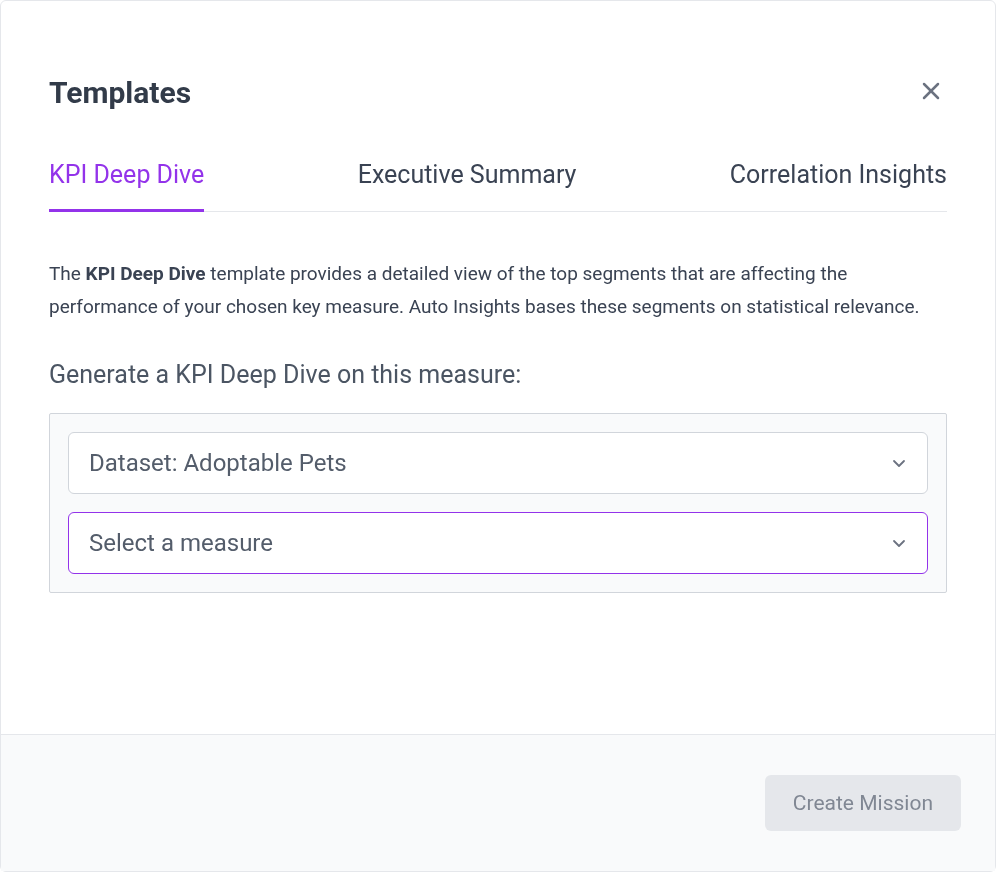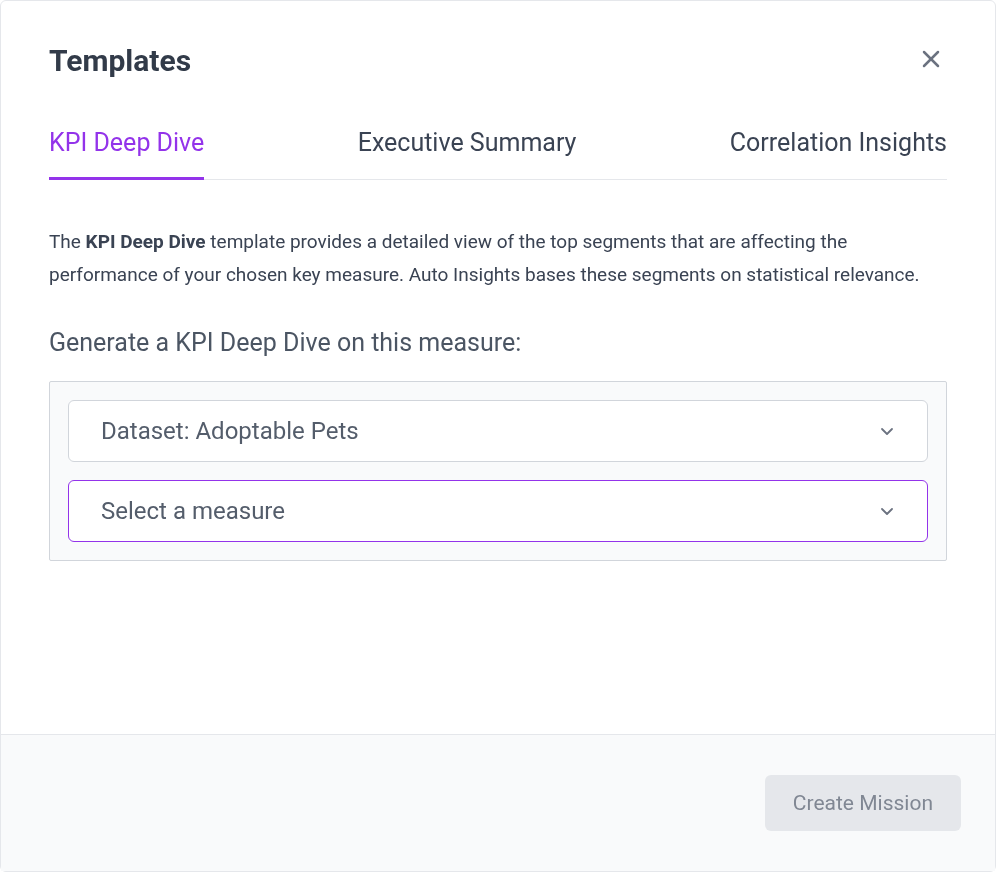--- a/index.html
+++ b/index.html
@@ -24,20 +24,21 @@
       display: flex;
       flex-direction: column;
       background: #fff;
     }
     
     .modal-header {
       padding: 42px 48px 0 48px;
       display: flex;
       justify-content: space-between;
       align-items: center;
+      margin-top: 32px;
     }
     
     .modal-title {
       font-size: 30px;
       font-weight: 700;
       color: #323b49;
     }
     
     .close-btn {
       background: none;
@@ -115,21 +116,21 @@
       background: #f9fafb;
       padding: 18px;
       border-radius: 2px;
     }
     
     .select-field {
       width: 100%;
       background: #fff;
       border: 1px solid #d1d5db;
       border-radius: 6px;
-      padding: 16px 32px;
+      padding: 16px 20px;
       font-size: 24px;
       color: #545d6b;
       display: flex;
       justify-content: space-between;
       align-items: center;
       cursor: pointer;
       font-family: inherit;
       text-align: left;
     }
     

